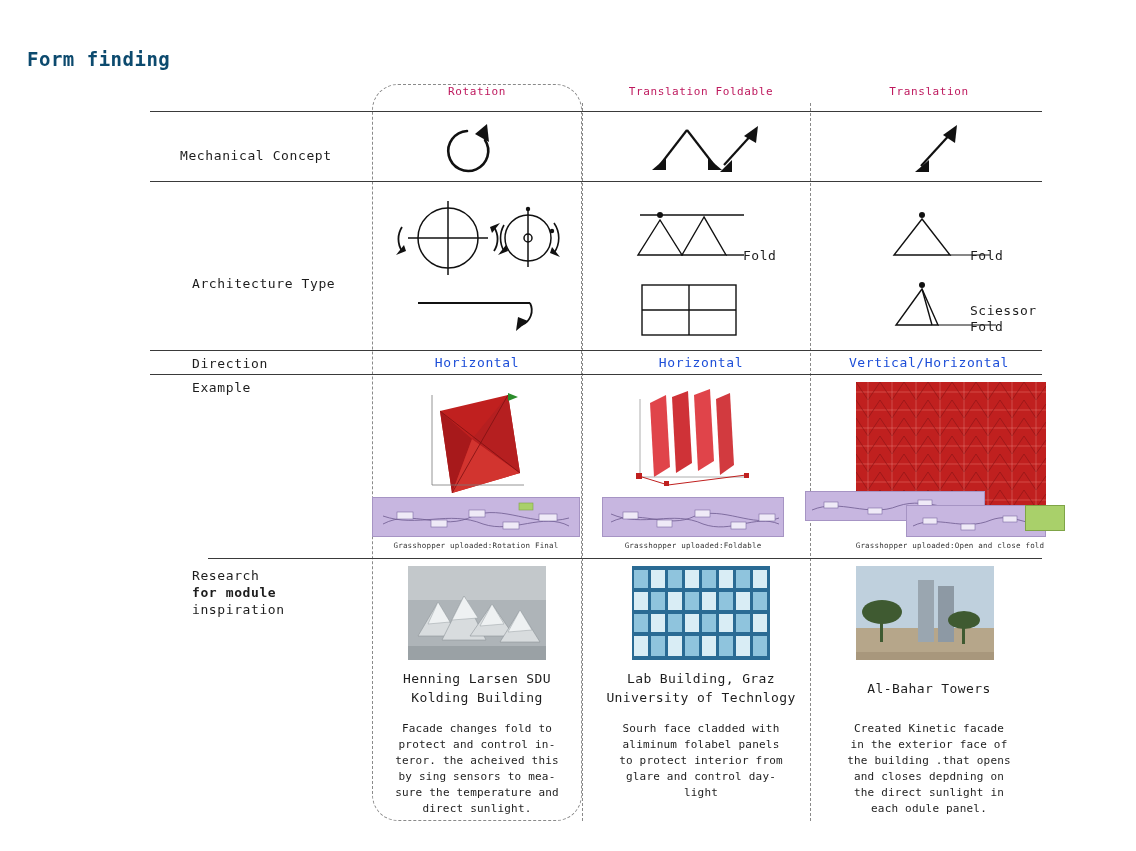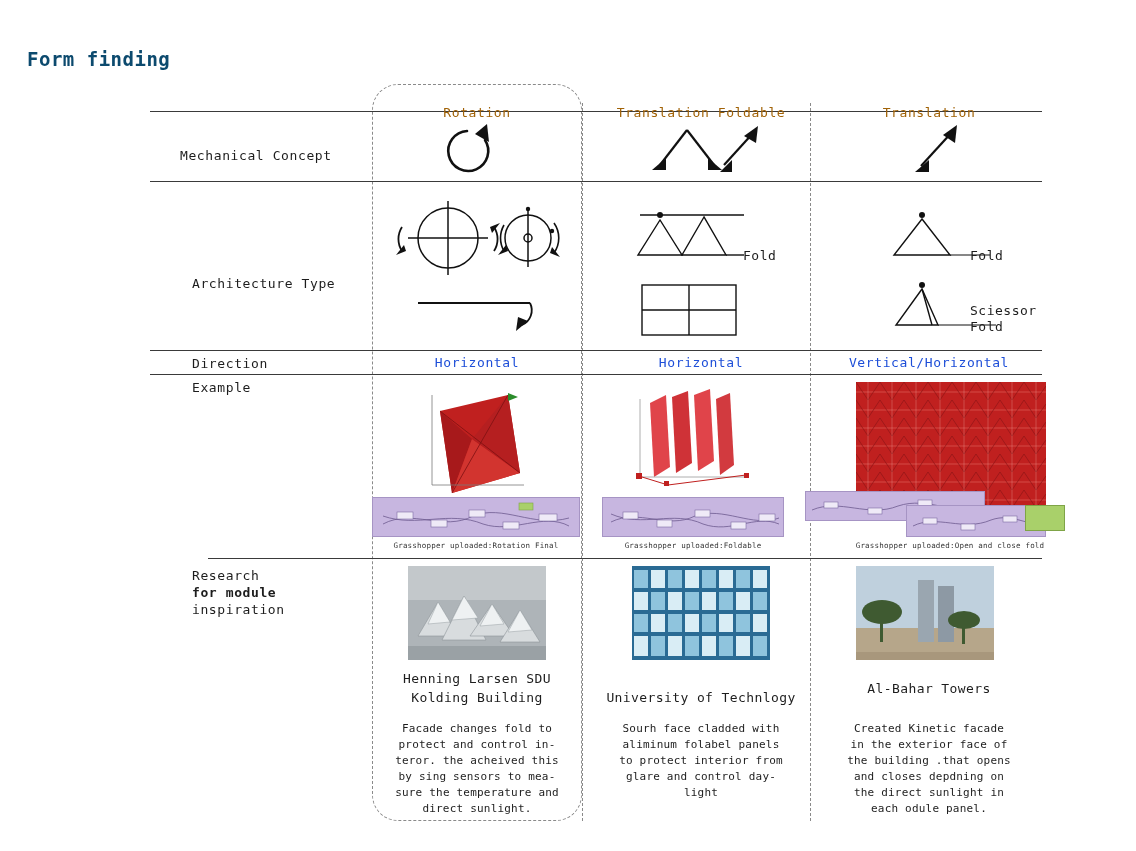--- a/index.html
+++ b/index.html
@@ -75,25 +75,25 @@
 
   .row-label {
     position: absolute;
     font-size: 13px;
     letter-spacing: 0.6px;
     color: #1d1d1d;
     line-height: 17px;
   }
   .colhead {
     position: absolute;
-    top: 20px;
+    top: 0;
     text-align: center;
-    font-size: 13px;
+    font-size: 11px;
     letter-spacing: 0.6px;
-    color: #a16207;
+    color: #be185d;
   }
   .dir-val {
     position: absolute;
     text-align: center;
     font-size: 13px;
     letter-spacing: 0.6px;
     color: #1d4ed8;
   }
 
   svg { display: block; }
@@ -441,20 +441,21 @@
           <rect x="87" y="48" width="14" height="18"></rect>
             <rect x="121" y="48" width="14" height="18"></rect>
           <rect x="2" y="70" width="14" height="20"></rect>
             <rect x="36" y="70" width="14" height="20"></rect>
           <rect x="70" y="70" width="14" height="20"></rect>
             <rect x="104" y="70" width="14" height="20"></rect>
         </g>
       </g>
     </svg>
   </div>
+  <div class="res-title" style="left:442px; top:584px; width:218px;">Lab Building, Graz</div>
   <div class="res-title" style="left:442px; top:603px; width:218px;">University of Technlogy</div>
   <div class="res-desc" style="left:442px; top:636px; width:218px;">Sourh face cladded with</div>
   <div class="res-desc" style="left:442px; top:652px; width:218px;">aliminum folabel panels</div>
   <div class="res-desc" style="left:442px; top:668px; width:218px;">to protect interior from</div>
   <div class="res-desc" style="left:442px; top:684px; width:218px;">glare and control day-</div>
   <div class="res-desc" style="left:442px; top:700px; width:218px;">light</div>
 
   <div class="photo" style="left:706px; top:481px; width:138px; height:94px;">
     <svg width="138" height="94" viewBox="0 0 138 94">
       <rect width="138" height="94" fill="#cfd8e0"></rect>

